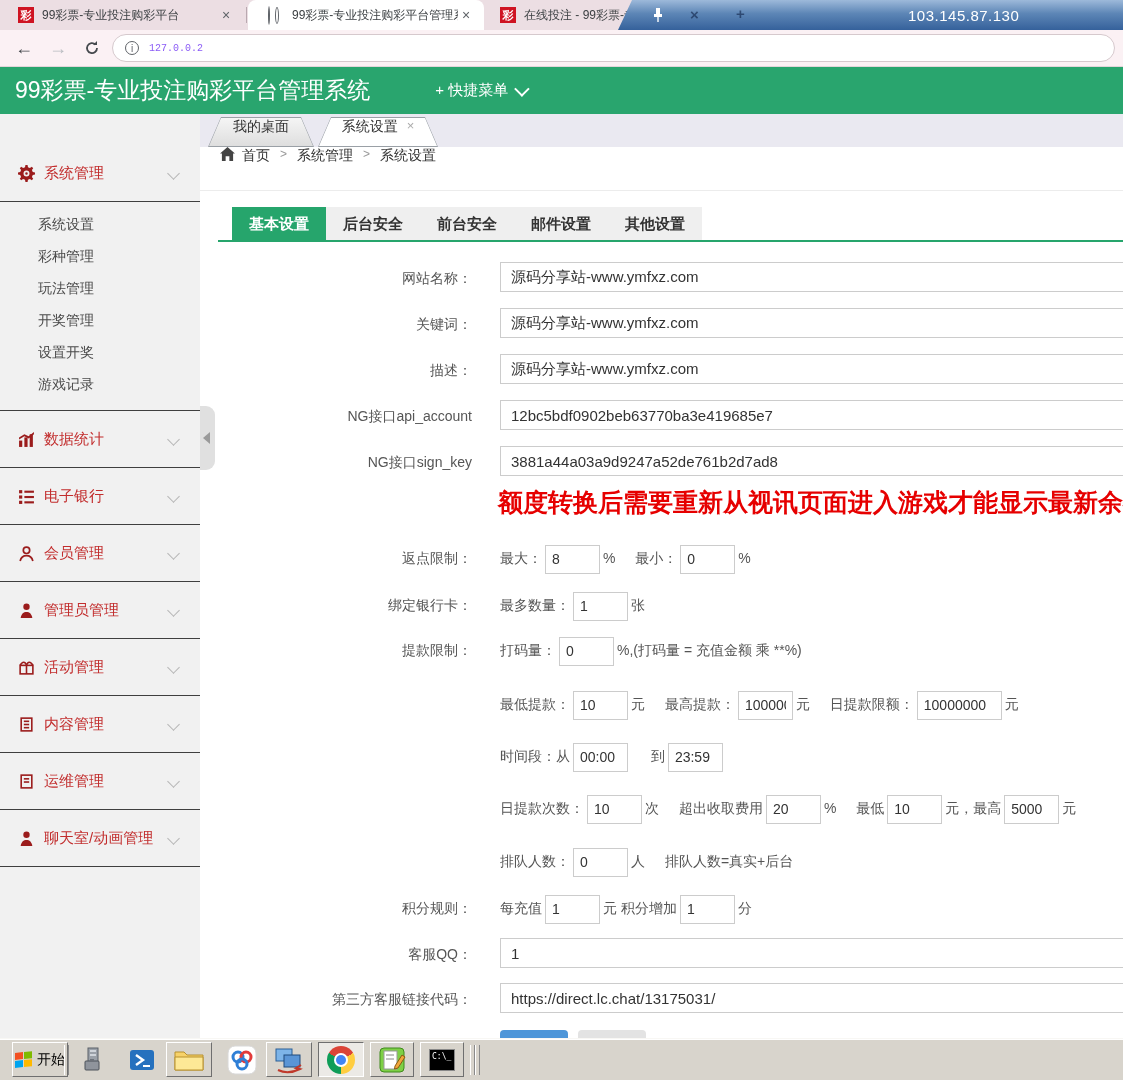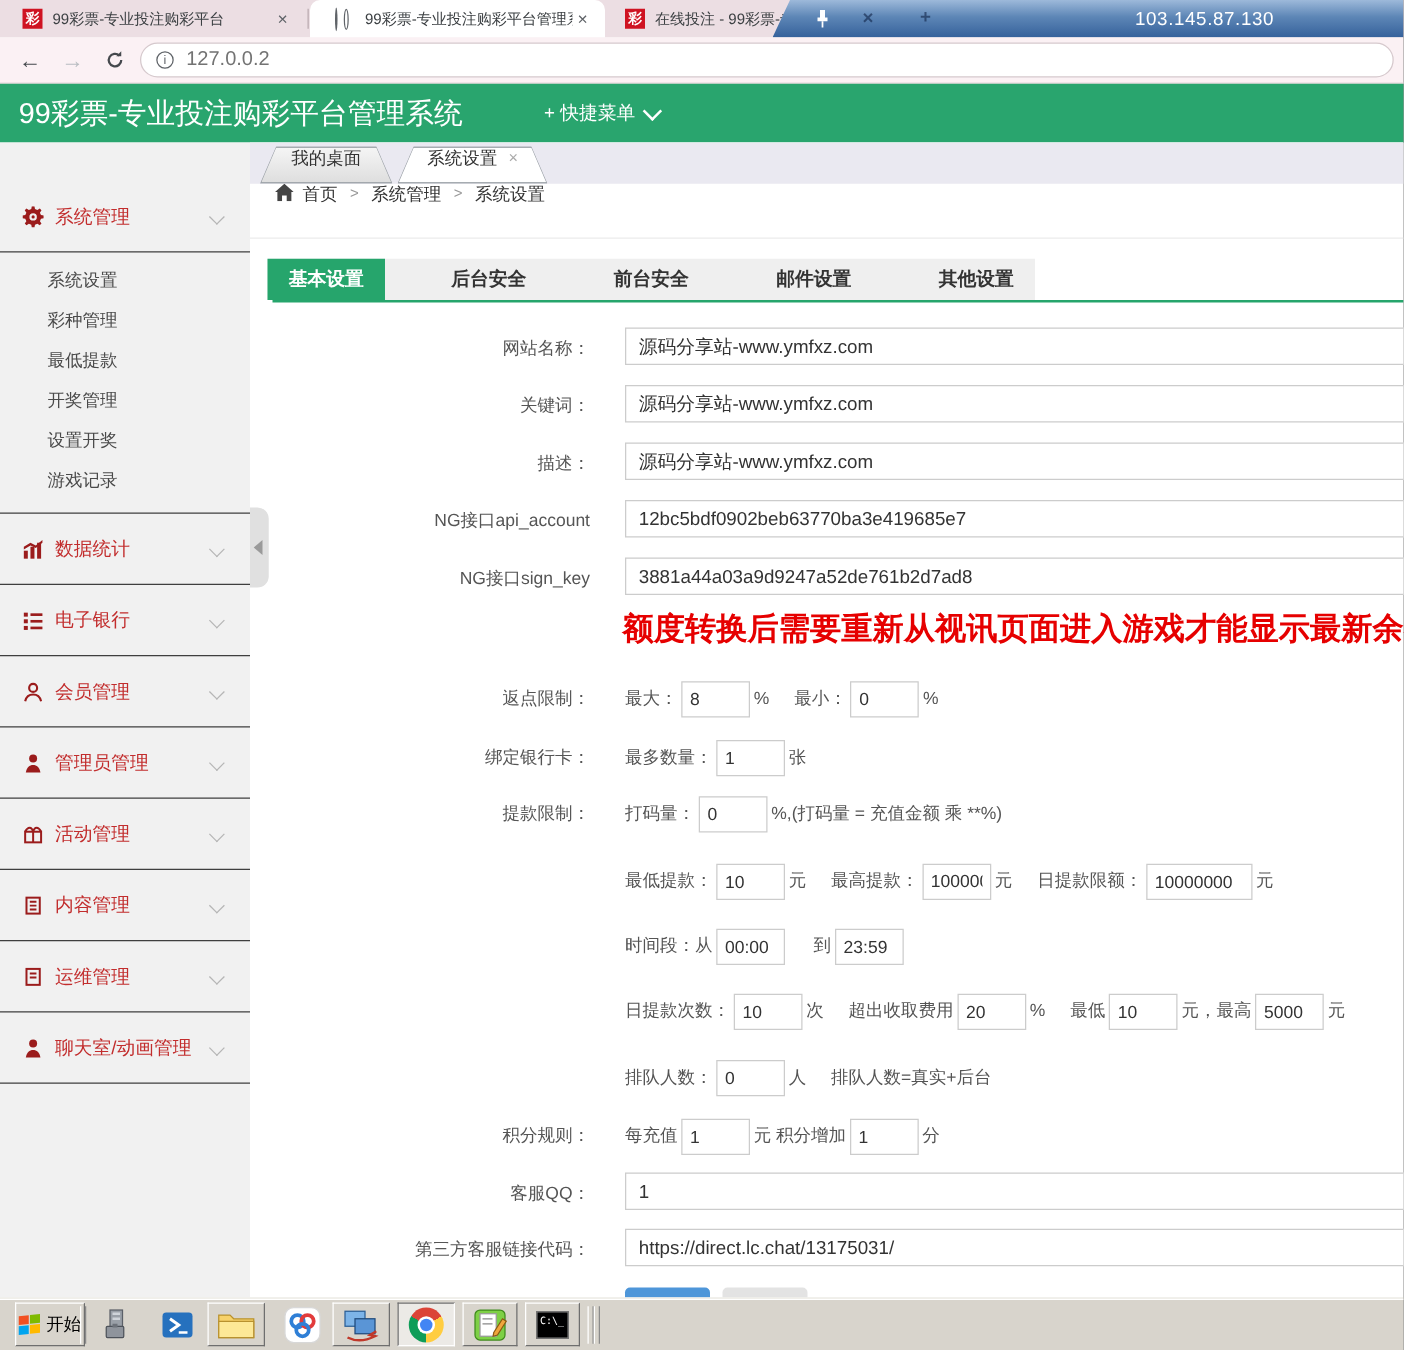--- a/index.html
+++ b/index.html
@@ -26,21 +26,21 @@
           clip-path:polygon(14px 0,100% 0,100% 100%,0 100%);
           display:flex;align-items:center;color:#fff;}
   .rdp-ip{position:absolute;left:290px;font-size:15px;color:#fff;letter-spacing:.5px;}
   .rdp-ghost{position:absolute;font-size:15px;color:rgba(10,25,60,.55);font-weight:bold;}
 
   .toolbar{position:absolute;left:0;top:30px;width:1123px;height:36px;background:#fbf1f4;border-bottom:1px solid #e3d6da;}
   .navbtn{position:absolute;top:4px;width:28px;height:28px;text-align:center;line-height:28px;font-size:18px;color:#45494d;border-radius:50%;}
   .navbtn.dis{color:#b9bdc1;}
   .urlpill{position:absolute;left:112px;top:4px;width:1003px;height:28px;box-sizing:border-box;border:1px solid #d6c9cd;border-radius:14px;background:#fff;display:flex;align-items:center;padding:0 12px;}
   .info-i{width:14px;height:14px;border-radius:50%;border:1.4px solid #5f6368;color:#5f6368;font-size:10px;line-height:14px;text-align:center;box-sizing:border-box;margin-right:10px;font-style:normal;}
-  .urltext{font-size:16px;color:#737373;font-family:Liberation Sans, sans-serif;}
+  .urltext{font-size:10px;color:#8b5cf6;font-family:Liberation Mono, monospace;}
 
   
   .appheader{position:absolute;left:0;top:67px;width:1123px;height:47px;background:#29a56e;color:#fff;display:flex;align-items:center;}
   .brand{font-size:23px;margin-left:15px;}
   .quickmenu{font-size:15px;margin-left:65px;display:flex;align-items:center;}
   .chev{display:inline-block;width:9px;height:9px;border-right:2px solid currentColor;border-bottom:2px solid currentColor;transform:rotate(45deg) translateY(-2px);margin-left:7px;}
 
   
   .sidebar{position:absolute;left:0;top:114px;width:200px;height:924px;background:#f1f1f1;box-sizing:border-box;}
   .side-pad{height:31px;}
@@ -61,21 +61,21 @@
                display:flex;justify-content:center;font-size:14px;color:#333;}
   .wtab1{left:8px;width:106px;}
   .wtab1 .inner{background:linear-gradient(#f5f5f5,#dedede);}
   .wtab2{left:118px;width:120px;}
   .wtab2 .inner{background:#fff;}
   .wtab .tclose{color:#aaa;font-size:13px;margin-left:9px;}
   .crumbs{position:absolute;left:0;top:33px;width:923px;height:43px;border-bottom:1px solid #ececec;display:flex;align-items:flex-start;font-size:14px;color:#333;}
   .crumbs .homeic{margin:0 7px 0 20px;}
   .crumbs .sep{color:#999;margin:0 10px;font-size:12px;}
 
-  .stabs{position:absolute;left:14px;top:93px;height:33px;background:#efefef;display:inline-flex;gap:36px;}
+  .stabs{position:absolute;left:32px;top:93px;height:33px;background:#efefef;display:inline-flex;}
   .stab{padding:0 17px;line-height:33px;font-size:15px;font-weight:bold;color:#333;cursor:pointer;white-space:nowrap;}
   .stab.active{background:#26a56c;color:#fff;}
   .underline{position:absolute;left:18px;top:126px;width:905px;height:2px;background:#26a56c;}
 
   
   .frow{position:absolute;left:0;width:923px;height:32px;}
   .flabel{position:absolute;left:10px;width:262px;text-align:right;line-height:32px;font-size:14px;color:#555;white-space:nowrap;}
   .flong{position:absolute;left:300px;top:0;width:660px;height:30px;box-sizing:border-box;border:1px solid #ccc;padding:0 10px;font-size:15px;color:#333;background:#fff;font-family:inherit;}
   .fsub{position:absolute;left:300px;top:0;height:32px;line-height:32px;font-size:14px;color:#555;white-space:nowrap;}
   .fsm{width:55px;height:29px;box-sizing:border-box;border:1px solid #ccc;padding:0 6px;font-size:14px;color:#333;vertical-align:middle;margin:0 3px;background:#fff;font-family:inherit;}
@@ -163,21 +163,21 @@
     <div class="side-sec">
       <svg class="sicon" viewBox="0 0 16 16">
           <path fill="#9b1c1c" d="M8 5.2A2.8 2.8 0 1 0 8 10.8 2.8 2.8 0 0 0 8 5.2zm0 1.6a1.2 1.2 0 1 1 0 2.4 1.2 1.2 0 0 1 0-2.4zM7 0h2l.4 2.1 1.8.8L13 1.7 14.3 3l-1.2 1.8.8 1.8L16 7v2l-2.1.4-.8 1.8 1.2 1.8L13 14.3l-1.8-1.2-1.8.8L9 16H7l-.4-2.1-1.8-.8L3 14.3 1.7 13l1.2-1.8-.8-1.8L0 9V7l2.1-.4.8-1.8L1.7 3 3 1.7l1.8 1.2 1.8-.8z"></path>
         </svg>
       <span class="slabel">系统管理</span>
       <span class="schev"></span>
     </div>
     <div class="submenu">
       <div class="subitem">系统设置</div>
       <div class="subitem">彩种管理</div>
-      <div class="subitem">最低提款</div>
+      <div class="subitem">玩法管理</div>
       <div class="subitem">开奖管理</div>
       <div class="subitem">设置开奖</div>
       <div class="subitem">游戏记录</div>
     </div>
 
     <div class="side-sec">
       <svg class="sicon" viewBox="0 0 16 16">
           <g fill="#9b1c1c">
             <rect x="1" y="9" width="3" height="6"></rect>
             <rect x="6" y="6" width="3" height="9"></rect>

